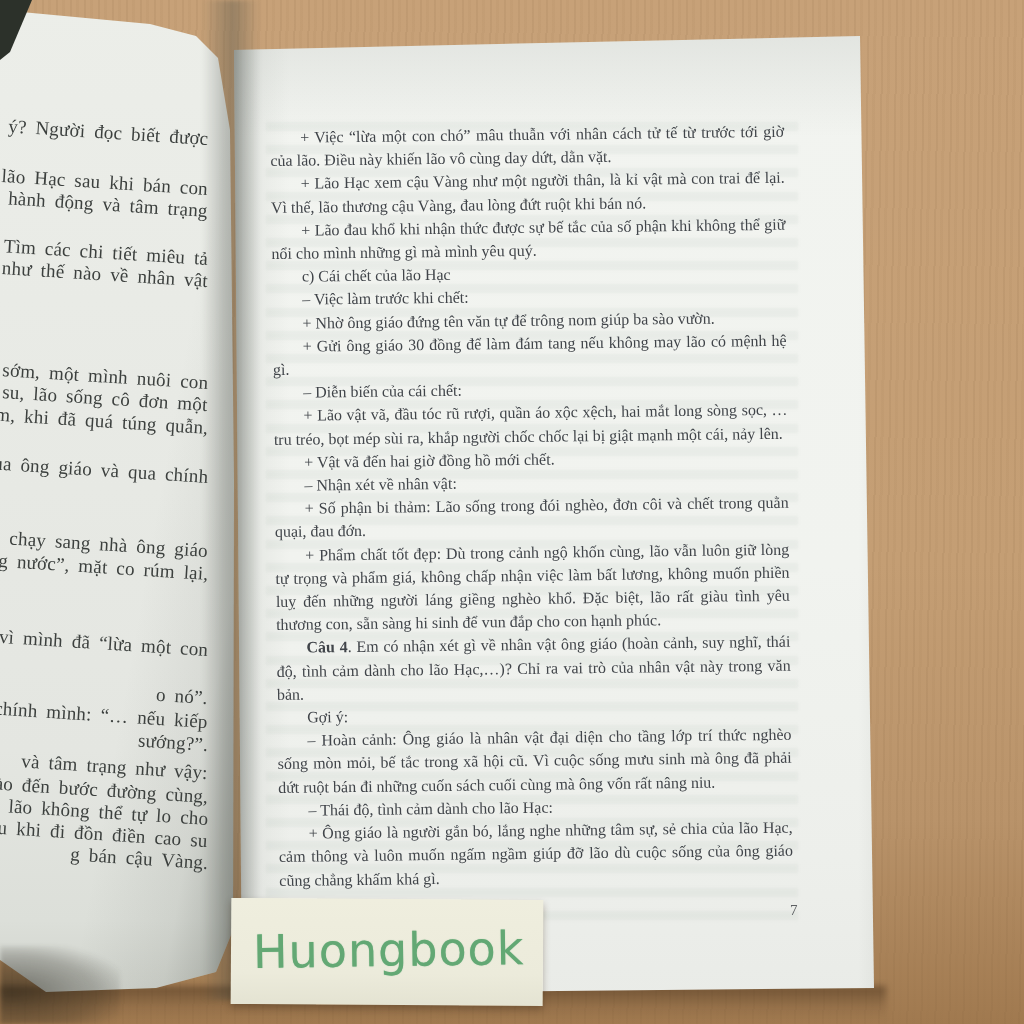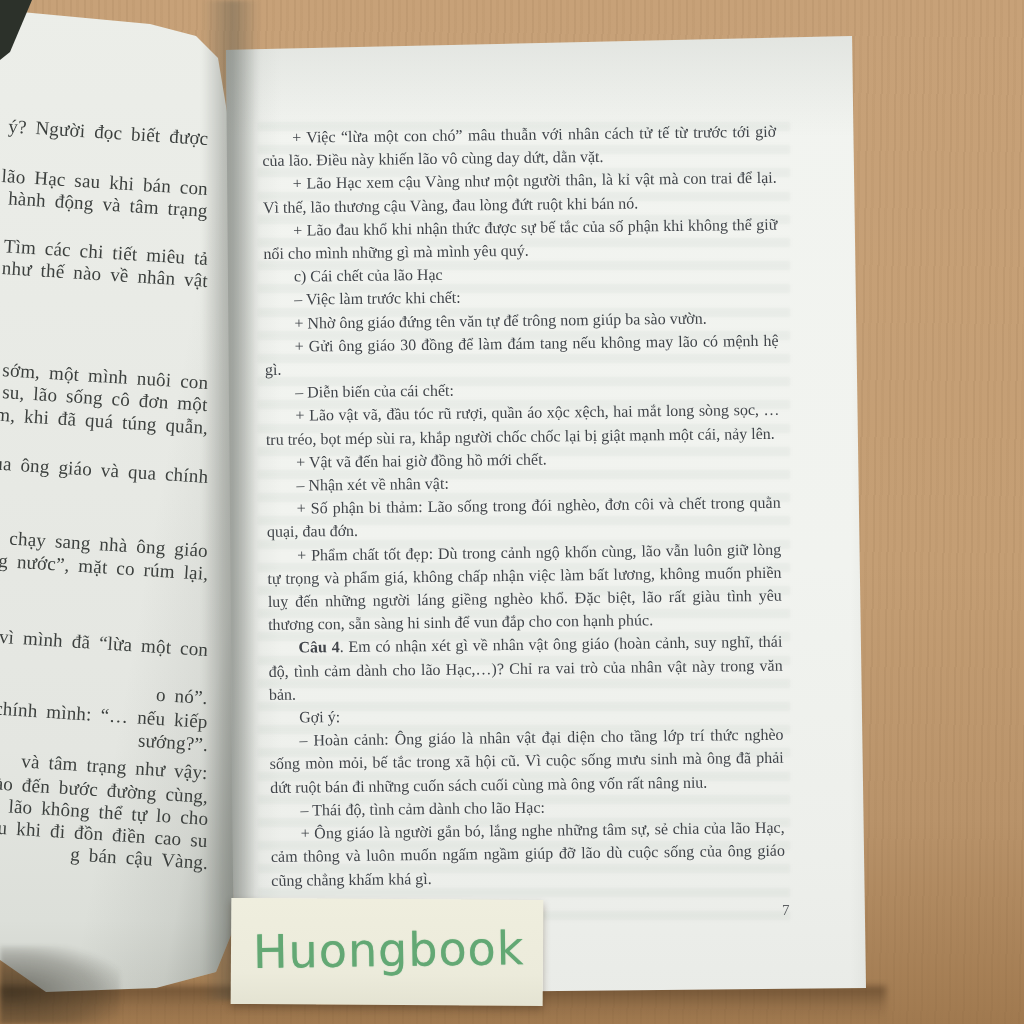--- a/index.html
+++ b/index.html
@@ -29,21 +29,21 @@
   .left-page-text{
     position:absolute;top:0;right:26px;width:400px;height:100%;
     font-size:19px;color:#3c403e;word-spacing:4px;letter-spacing:0.2px;
   }
   .lp-line{
     position:absolute;right:0;white-space:nowrap;
     transform:rotate(3.6deg);transform-origin:100% 50%;
   }
   
   .right-page{
-    position:absolute;left:216px;top:30px;width:654px;height:974px;
+    position:absolute;left:224px;top:30px;width:654px;height:974px;
     background:
       linear-gradient(180deg, rgba(140,146,140,0.16) 0, rgba(140,146,140,0) 11%),
       linear-gradient(90deg, rgba(96,101,94,0.50) 0, rgba(120,125,118,0.22) 3%, rgba(160,165,158,0.10) 6%, rgba(0,0,0,0) 10%, rgba(0,0,0,0) 97%, rgba(120,125,118,0.08) 100%),
       linear-gradient(180deg,#f2f4f0 0%,#f1f3ef 55%,#edefEB 85%,#e9ebe7 100%);
     clip-path:polygon(10px 20px,636px 6px,650px 958px,18px 964px);
   }
   .bleed{
     position:absolute;left:42px;top:92px;width:532px;height:806px;
     background:repeating-linear-gradient(180deg, rgba(128,150,134,0.08) 0 9px, rgba(0,0,0,0) 9px 23.2px);
     filter:blur(1.6px);

